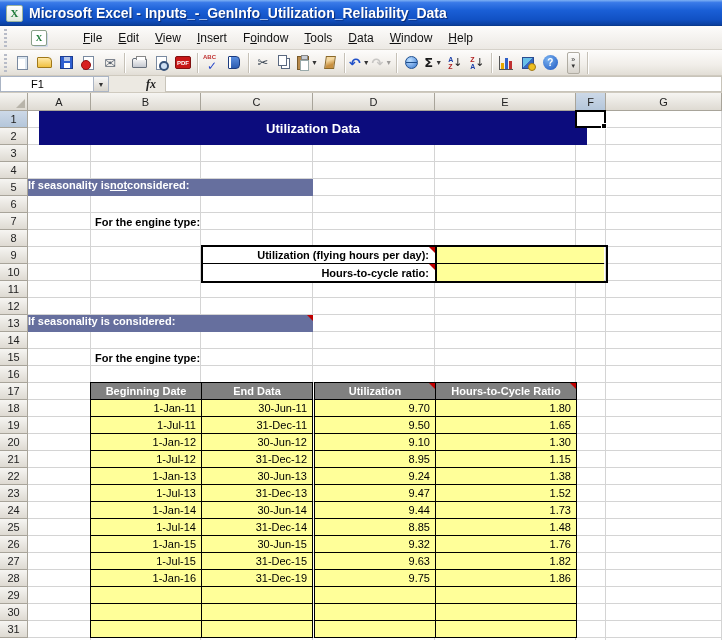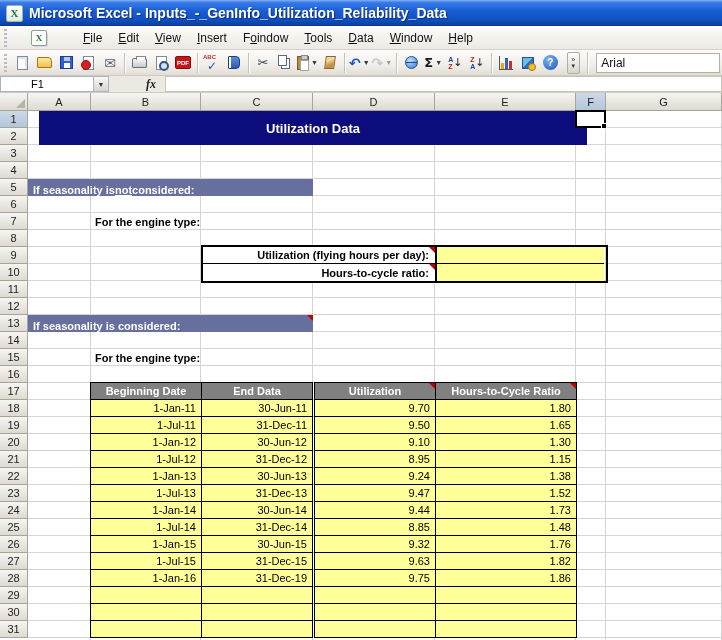--- a/index.html
+++ b/index.html
@@ -118,21 +118,21 @@
     font-size:11px; color:#222; display:flex; align-items:center; justify-content:center; }
   .hdr.hl { background:linear-gradient(180deg,#cdd9e8,#b4c6da); }
   .corner { position:absolute; left:0; top:0; width:28px; height:18px;
     background:linear-gradient(180deg,#f6f5f2,#dedad2); border-right:1px solid #a8a49a; border-bottom:1px solid #a8a49a; }
   .corner::after { content:""; position:absolute; right:2px; bottom:2px;
     border-left:9px solid transparent; border-bottom:9px solid #b8b4aa; width:0; height:0; }
   .gl { position:absolute; background:#d4d4d4; }
   .overlay { position:absolute; font-size:11px; }
   .banner { background:#0c0c7d; color:#fff; font-weight:bold; font-size:13px;
     display:flex; align-items:center; justify-content:center; }
-  .slatebar { background:#666f9e; color:#fff; font-weight:bold; display:flex; align-items:flex-end; padding-left:5px; }
+  .slatebar { background:#666f9e; color:#fff; font-weight:bold; display:flex; align-items:flex-start; }
   .slatebar .mkey { text-decoration:underline; }
   .boldlabel { font-weight:bold; color:#000; display:flex; align-items:center; }
   .inputblock { border:2px solid #000; display:grid; grid-template-columns:232px 169px; grid-template-rows:17px 17px; }
   .inputblock .lbl { background:#fff; font-weight:bold; text-align:center; padding-right:6px;
     display:flex; align-items:center; justify-content:flex-end; position:relative; border-bottom:1px solid #000; }
   .inputblock .lbl.last { border-bottom:none; }
   .inputblock .val { background:#ffff99; border-left:2px solid #000; border-bottom:1px solid #000; position:relative; }
   .inputblock .val.last { border-bottom:none; }
   .tri { position:absolute; right:0; top:0; width:0; height:0;
     border-left:6px solid transparent; border-top:6px solid #c00000; }
@@ -289,21 +289,20 @@
           </span>
         </span>
         <span class="tbtn">
           <span class="opts">
             <span>»</span>
             <span>▾</span>
           </span>
         </span>
       </span>
     <span class="tsep" style="height:22px;margin:0 2px 0 4px;"></span>
-    <span class="fontbox">Arial</span>
   </div>
 
   <div class="formulabar">
     <span class="namebox">F1</span>
     <span class="nb-dd">▼</span>
     <span class="fxbtn">
       <span>fx</span>
     </span>
     <span class="formulafield"></span>
   </div>

